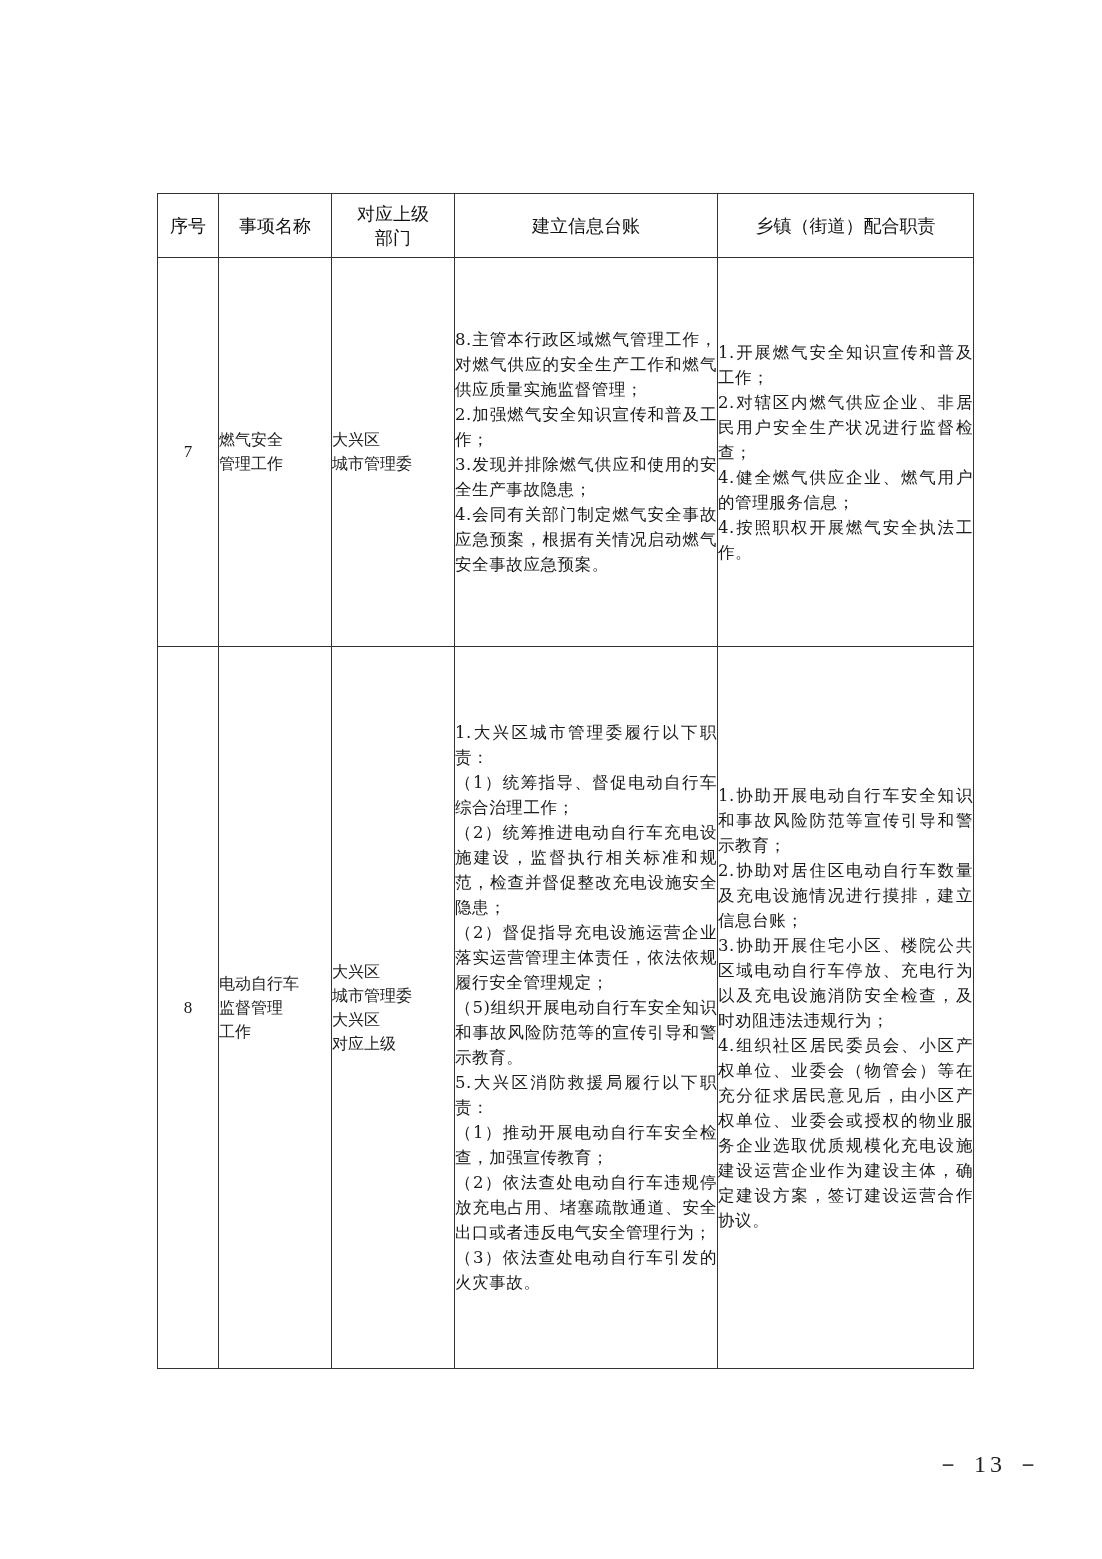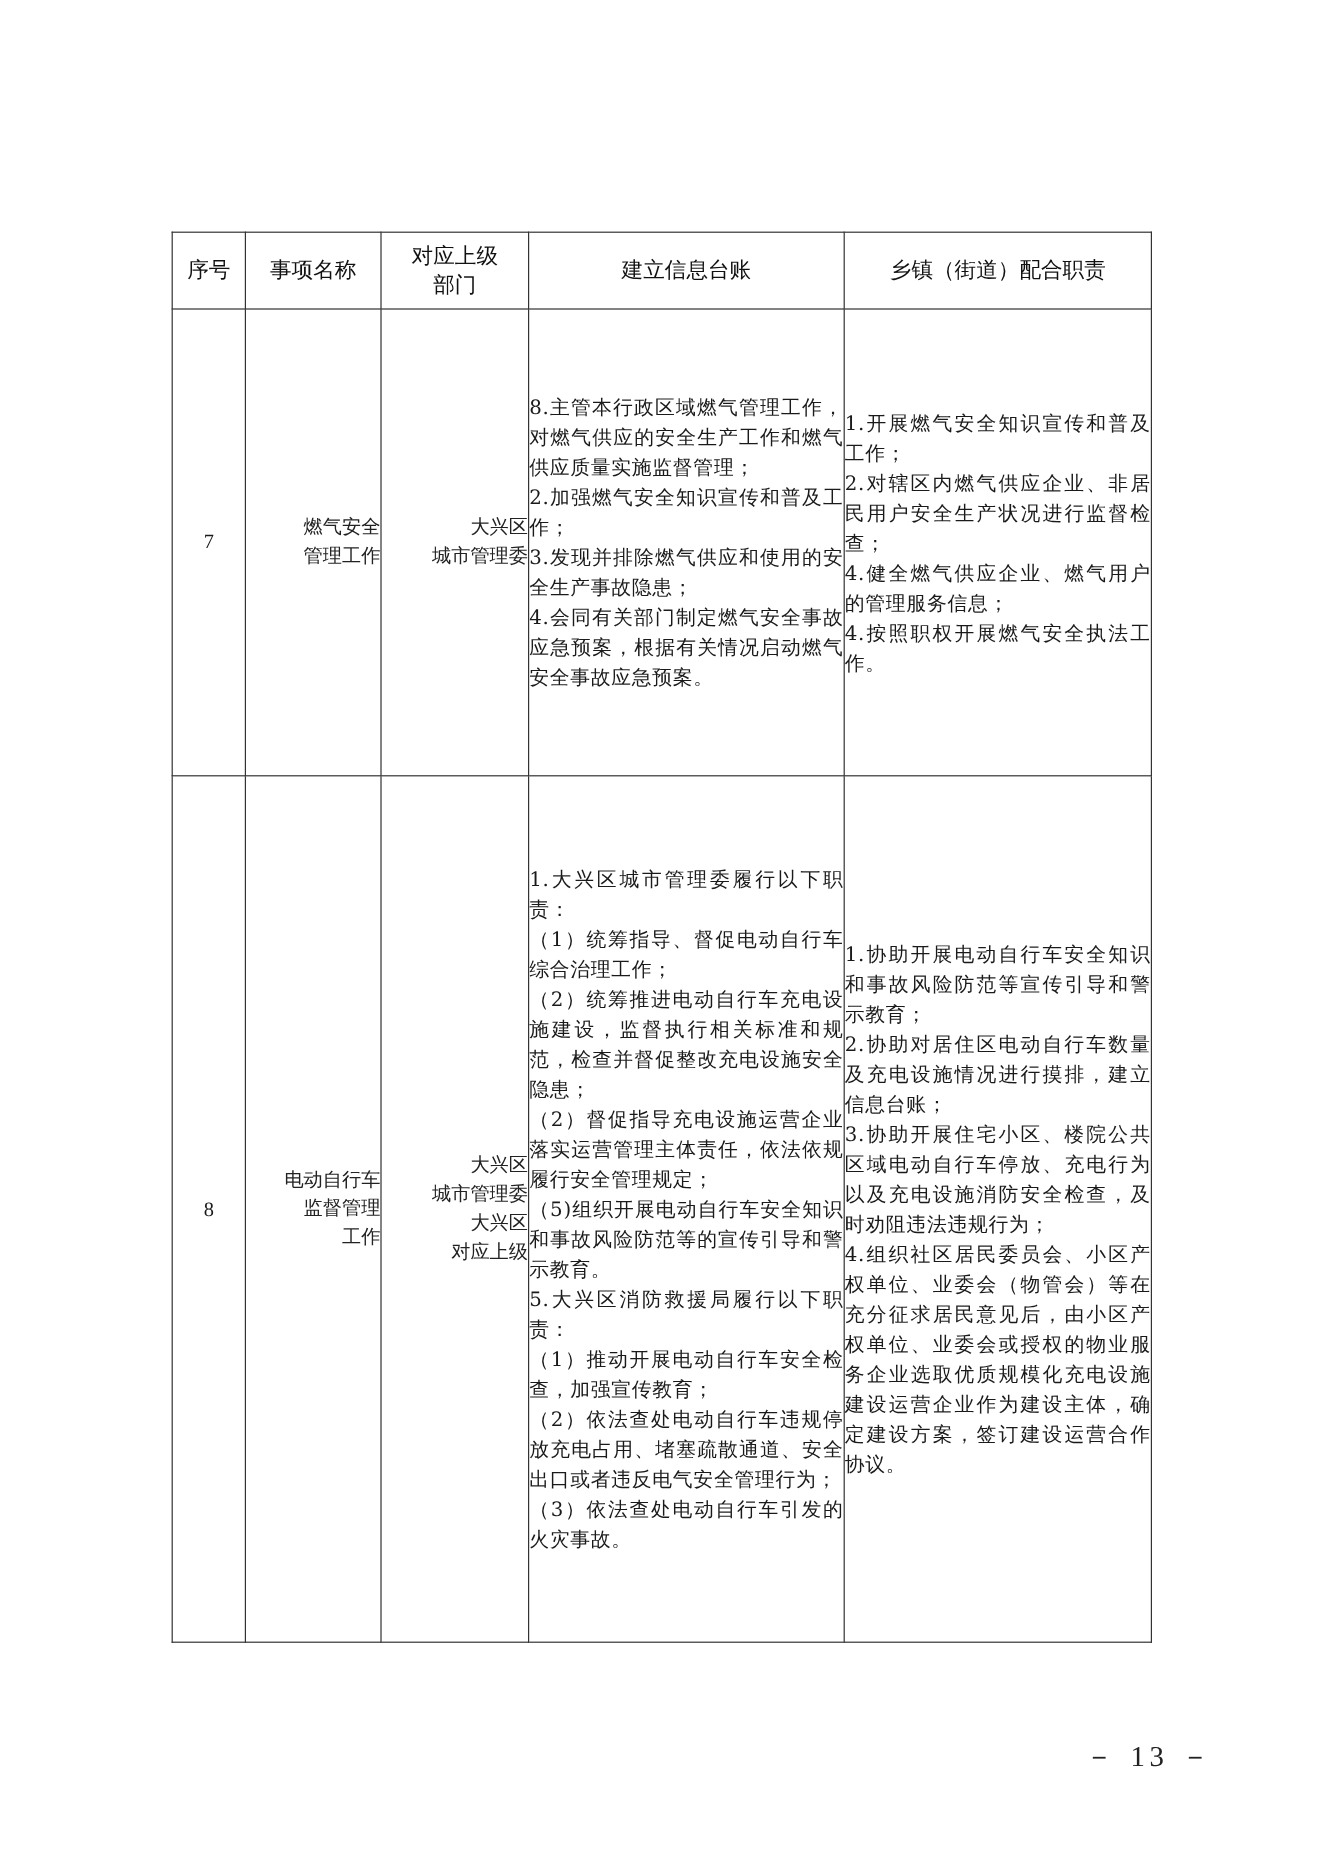--- a/index.html
+++ b/index.html
@@ -1,34 +1,34 @@
 <!DOCTYPE html>
 <html><head>
 <meta charset="utf-8">
 <style>
   html, body { margin:0; padding:0; background:#ffffff; }
   body { width:1102px; height:1559px; position:relative; overflow:hidden;
          font-family: "DejaVu Serif", "Liberation Serif", serif; color:#1a1a1a; }
-  table.grid { position:absolute; left:143px; top:193px; border-collapse:collapse;
+  table.grid { position:absolute; left:157px; top:193px; border-collapse:collapse;
                table-layout:fixed; width:816px; }
   table.grid td, table.grid th { border:1.5px solid #333; padding:0; vertical-align:middle; }
   col.c1 { width:61px; } col.c2 { width:113px; } col.c3 { width:123px; }
   col.c4 { width:263px; } col.c5 { width:256px; }
   tr.head { height:64px; }
   tr.r7 { height:389px; }
   tr.r8 { height:722px; }
   th { font-family: "DejaVu Sans", "Liberation Sans", sans-serif; font-weight:normal;
        font-size:18px; text-align:center; line-height:24px; color:#111; }
-  td.center { text-align:right; font-size:16px; line-height:24px;
+  td.center { text-align:left; font-size:16px; line-height:24px;
               font-family: Liberation Sans, sans-serif; color:#222; }
   td.num { text-align:center; font-size:17px; font-family: "Liberation Serif", serif; }
   td.text { padding:0 8px 0 10px; font-size:16.5px; line-height:25px; text-align:justify;
             letter-spacing:0.6px; }
   td.text p { margin:0; }
-  .page-num { position:absolute; left:904px; top:1448px; font-size:24px;
+  .page-num { position:absolute; left:936px; top:1448px; font-size:24px;
               font-family: "Liberation Serif", serif; letter-spacing:4px; color:#222; }
 </style>
 </head>
 <body>
 
 <table class="grid">
   <colgroup>
     <col class="c1">
       <col class="c2">
       <col class="c3">

